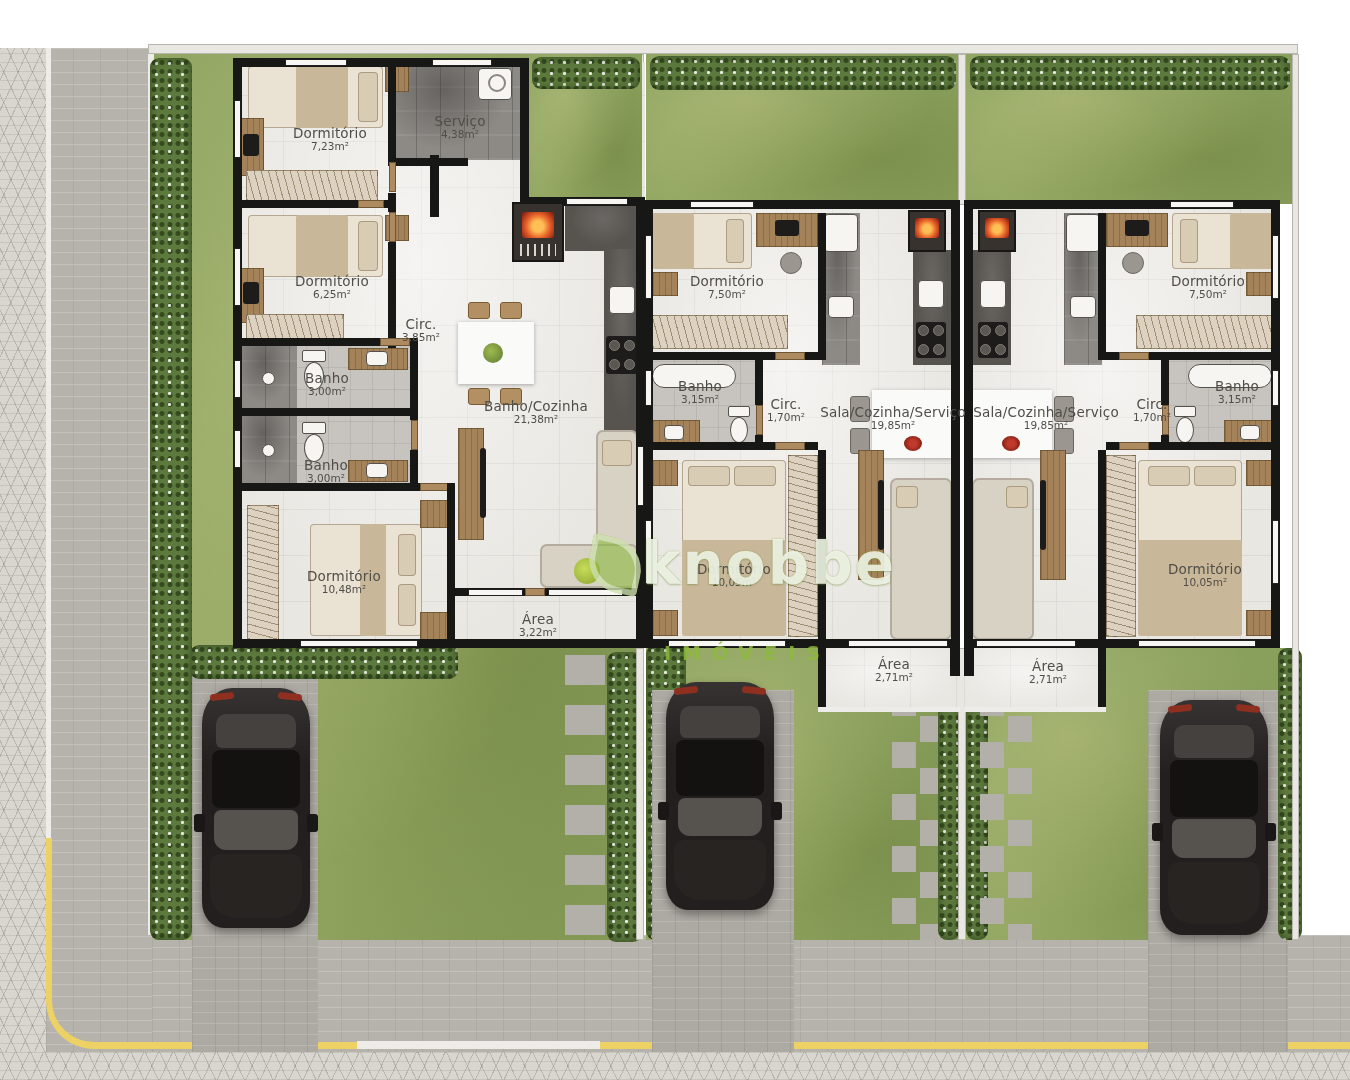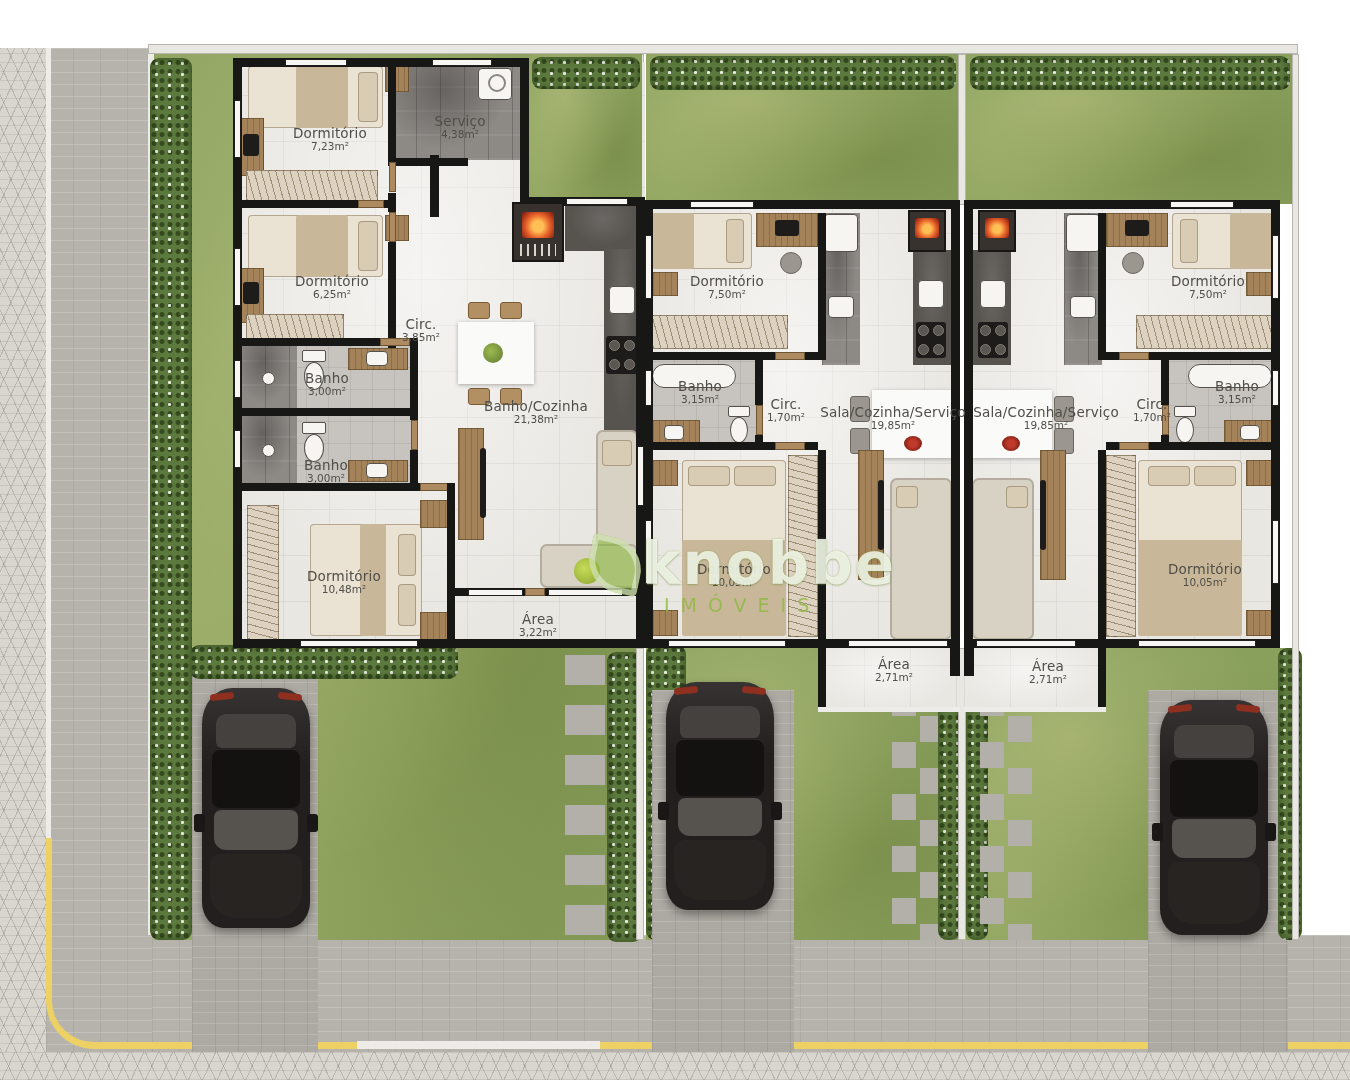--- a/index.html
+++ b/index.html
@@ -73,21 +73,21 @@
   .c-hood{background:#282422;border-radius:10px 10px 26px 26px;}
   .c-tail{background:#8e2f20;border-radius:4px;}
   .c-mirror{background:#1a1817;border-radius:3px;}
   
   .rlabel{transform:translate(-50%,-50%);text-align:center;color:#504e48;white-space:nowrap;z-index:40;}
   .rname{display:block;font-size:13.5px;letter-spacing:.2px;}
   .rarea{display:block;font-size:10.5px;margin-top:-1px;}
   
   .wm-brand{font-size:58px;font-weight:bold;letter-spacing:2px;color:rgba(255,255,255,.78);
     text-shadow:0 0 2px rgba(130,170,60,.55),0 1px 2px rgba(90,120,40,.35);}
-  .wm-sub{font-size:19px;font-weight:normal;letter-spacing:11px;color:rgba(142,186,62,.82);}
+  .wm-sub{font-size:19px;font-weight:bold;letter-spacing:11px;color:rgba(142,186,62,.82);margin-top:48px;}
   .leaf{background:rgba(140,184,64,.62);border-radius:4% 62% 8% 62%;transform:rotate(12deg);
     box-shadow:inset 0 0 0 6px rgba(255,255,255,.45);}
   .plant{background:radial-gradient(circle at 40% 40%,#9fba50,#5d7a30);border-radius:50%;}
   .chair{background:#b29064;border:1px solid #7a5c34;box-sizing:border-box;border-radius:3px;}
   .chairg{background:#9b968f;border:1px solid #6b675f;box-sizing:border-box;border-radius:3px;}
   .cook{background:#1d1c1b;border-radius:3px;}
   .cook i{position:absolute;width:9px;height:9px;border-radius:50%;background:#5a5753;border:1px solid #807c76;}
 </style>
 </head>
 <body>

